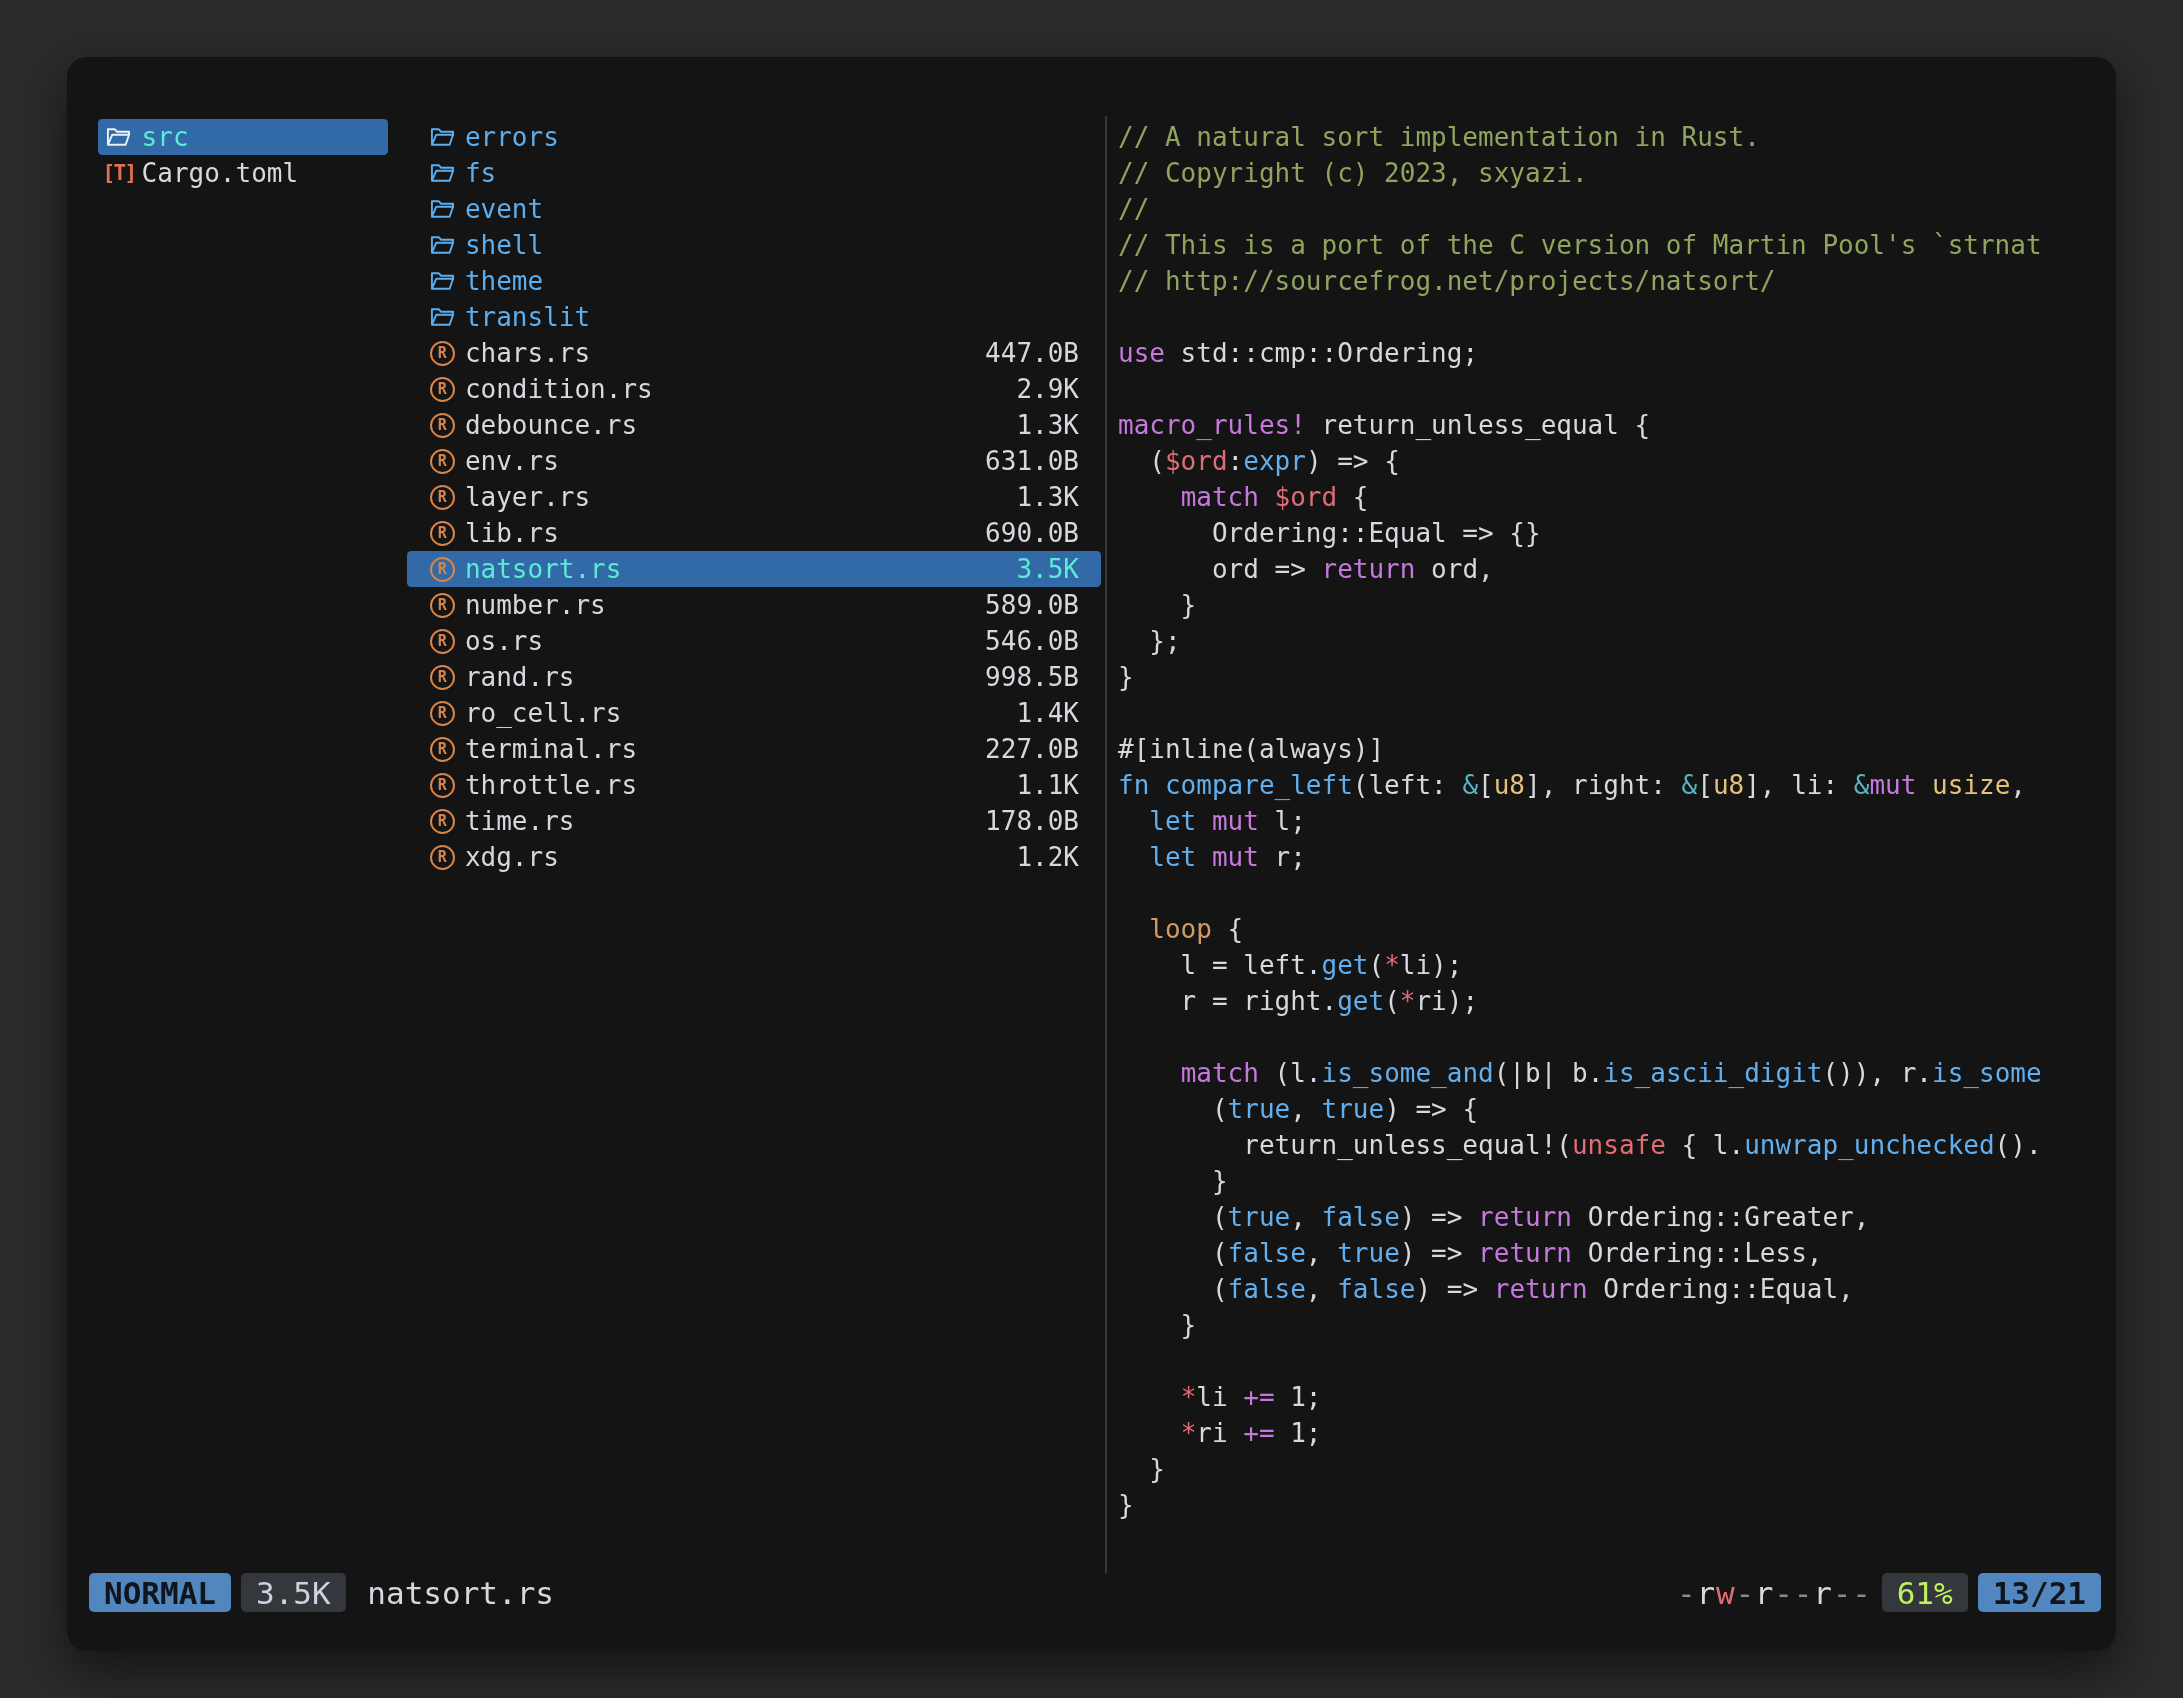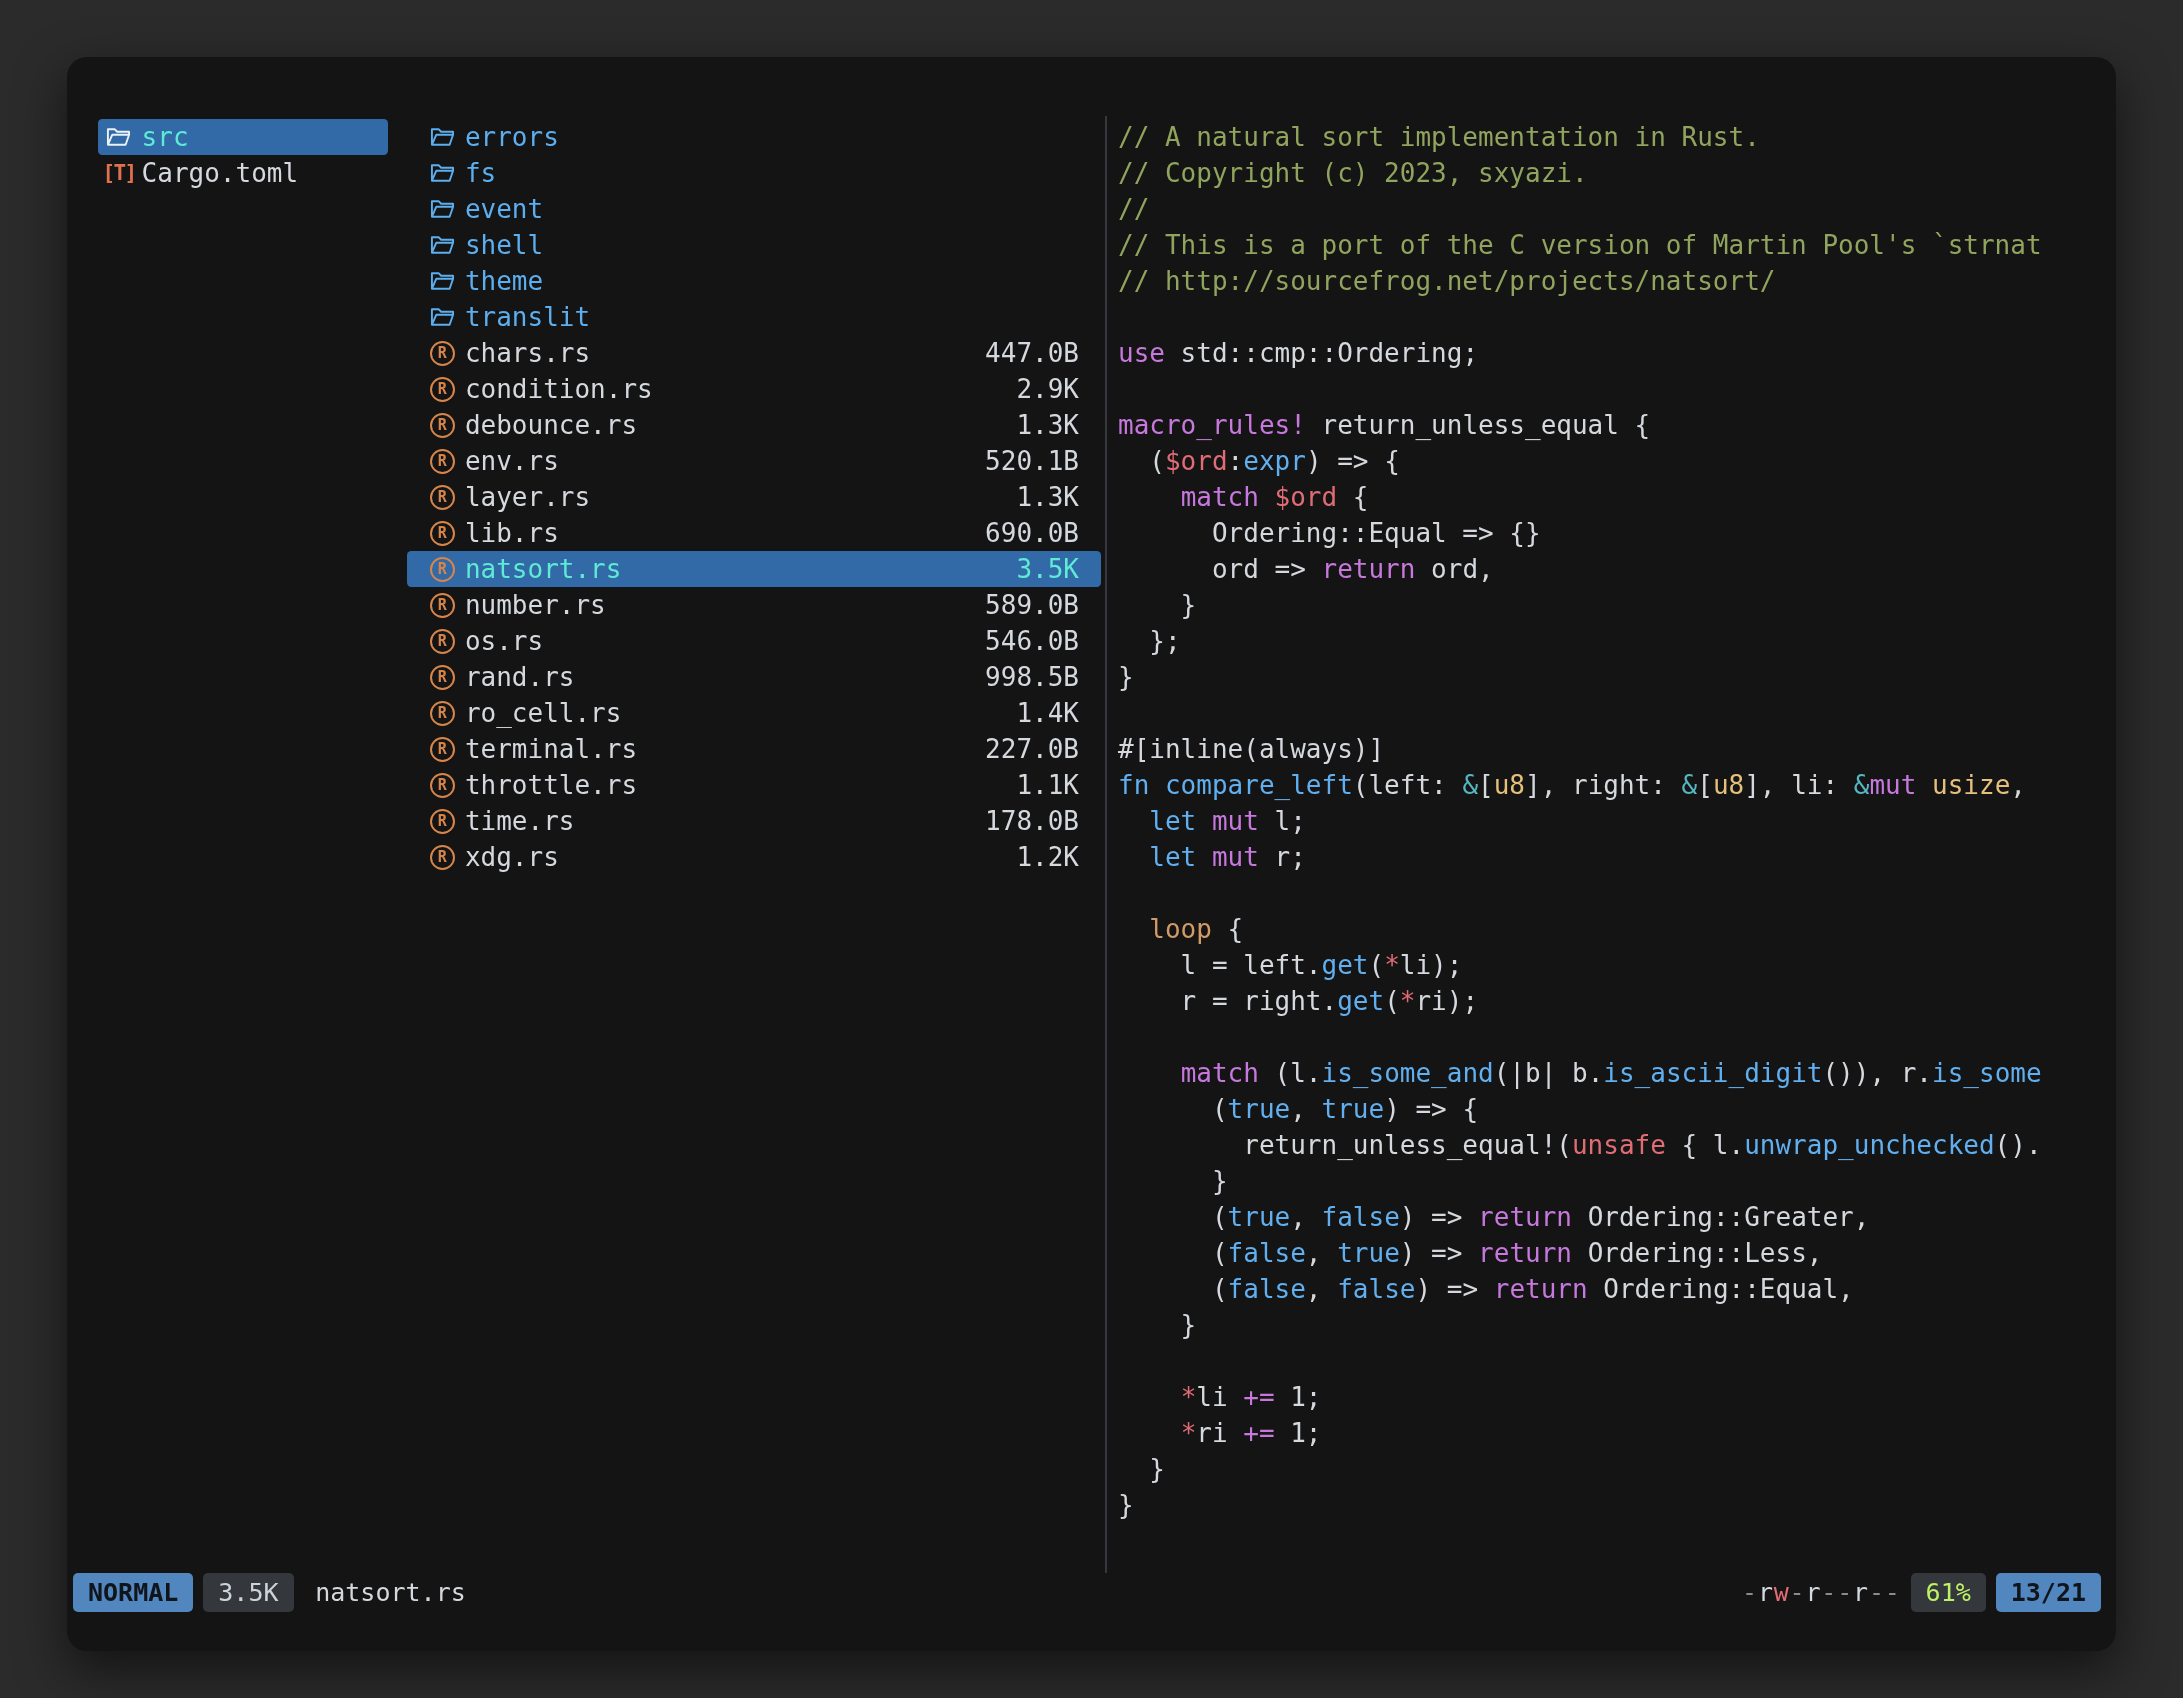--- a/index.html
+++ b/index.html
@@ -88,23 +88,23 @@
   .tok-r { color: #e06c75; }  
   .tok-o { color: #d19a66; }  
   .tok-c { color: #56b6c2; }  
   .tok-y { color: #e5c07b; }  
   .tok-t { color: #d5d9de; }  
   .tok-d { color: #868c94; }  
 
   
   .statusbar {
     position: absolute;
-    left: 6px; right: 15px; top: 1516px; height: 39px;
+    left: 22px; right: 15px; top: 1516px; height: 39px;
     display: flex; align-items: center; justify-content: space-between;
-    font-size: 25px;
+    font-size: 31px;
   }
   .sb-left, .sb-right { display: flex; align-items: center; gap: 10px; }
   .sb-badge {
     background: #5286bf; color: #10151b; font-weight: bold;
     height: 39px; padding: 0 15px;
     display: inline-flex; align-items: center;
     border-radius: 5px;
   }
   .sb-chip {
     background: #34383d; color: #ccd3da;
@@ -212,21 +212,21 @@
           <span class="rust-icon">R</span>
         </span>
         <span class="label">debounce.rs</span>
         <span class="size">1.3K</span>
       </div>
       <div class="row row-current">
         <span class="icon">
           <span class="rust-icon">R</span>
         </span>
         <span class="label">env.rs</span>
-        <span class="size">520.1B</span>
+        <span class="size">631.0B</span>
       </div>
       <div class="row row-current">
         <span class="icon">
           <span class="rust-icon">R</span>
         </span>
         <span class="label">layer.rs</span>
         <span class="size">1.3K</span>
       </div>
       <div class="row row-current">
         <span class="icon">

